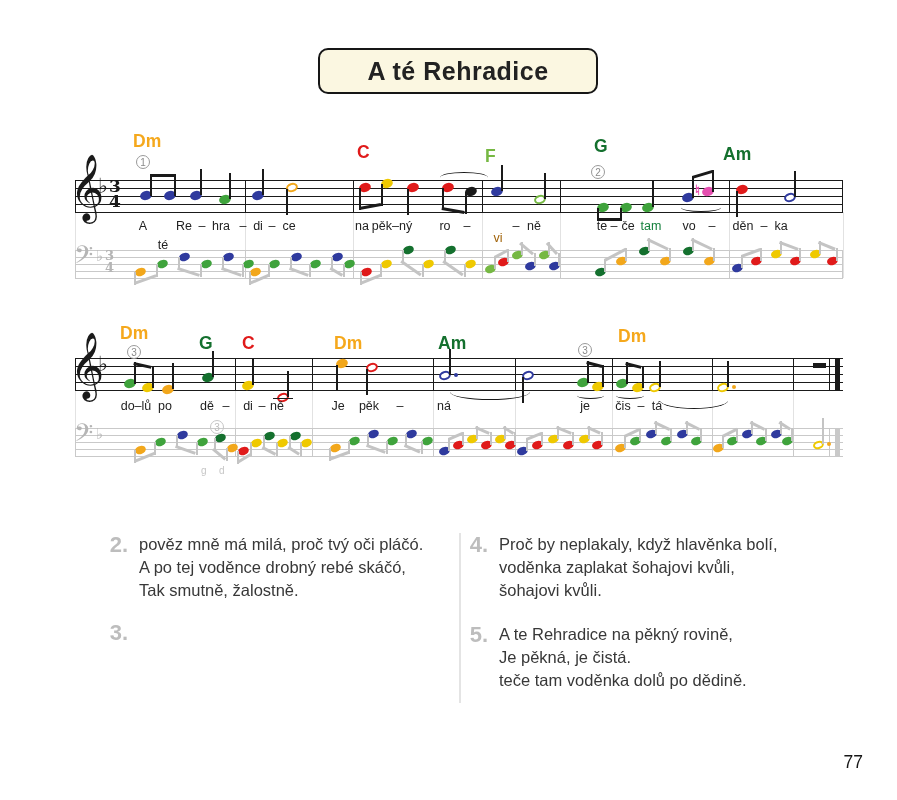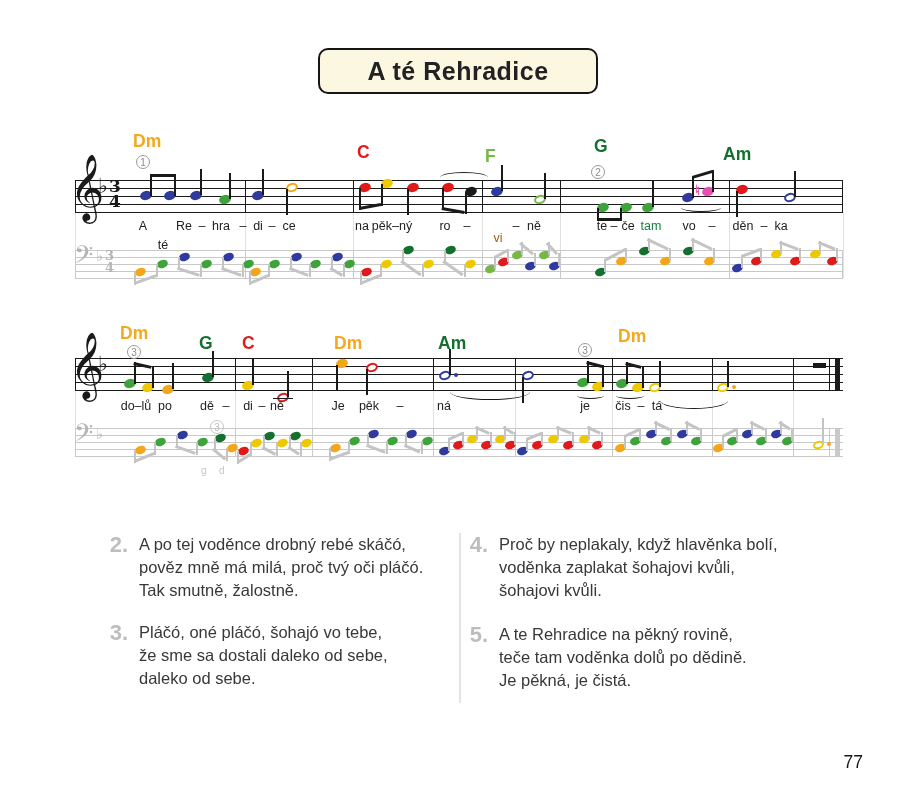--- a/index.html
+++ b/index.html
@@ -455,45 +455,40 @@
       <span style="position: absolute; left: 444px; top: 399px; font-size: 12.5px; color: rgb(34, 34, 34); transform: translateX(-50%);">ná</span>
       <span style="position: absolute; left: 585px; top: 399px; font-size: 12.5px; color: rgb(34, 34, 34); transform: translateX(-50%);">je</span>
       <span style="position: absolute; left: 623px; top: 399px; font-size: 12.5px; color: rgb(34, 34, 34); transform: translateX(-50%);">čis</span>
       <span style="position: absolute; left: 641px; top: 399px; font-size: 12.5px; color: rgb(34, 34, 34); transform: translateX(-50%);">–</span>
       <span style="position: absolute; left: 657px; top: 399px; font-size: 12.5px; color: rgb(34, 34, 34); transform: translateX(-50%);">tá</span>
     </div>
 
   <div class="verse v-2">
     <div class="vnum">2.</div>
     <div class="vlines">
+      <div>pověz mně má milá, proč tvý oči pláčó.</div>
       <div>A po tej voděnce drobný rebé skáčó,</div>
-      <div>pověz mně má milá, proč tvý oči pláčó.</div>
       <div>Tak smutně, žalostně.</div>
     </div>
   </div>
   <div class="verse v-3">
     <div class="vnum">3.</div>
-    <div class="vlines">
-      <div>Pláčó, oné pláčó, šohajó vo tebe,</div>
-      <div>že sme sa dostali daleko od sebe,</div>
-      <div>daleko od sebe.</div>
-    </div>
   </div>
   <div class="verse v-4">
     <div class="vnum">4.</div>
     <div class="vlines">
       <div>Proč by neplakaly, když hlavěnka bolí,</div>
       <div>voděnka zaplakat šohajovi kvůli,</div>
       <div>šohajovi kvůli.</div>
     </div>
   </div>
   <div class="verse v-5">
     <div class="vnum">5.</div>
     <div class="vlines">
       <div>A te Rehradice na pěkný rovině,</div>
+      <div>Je pěkná, je čistá.</div>
       <div>teče tam voděnka dolů po dědině.</div>
-      <div>Je pěkná, je čistá.</div>
     </div>
   </div>
 
   <div class="divider"></div>
   <div class="pageno">77</div>
 </div>
 
 </body></html>

